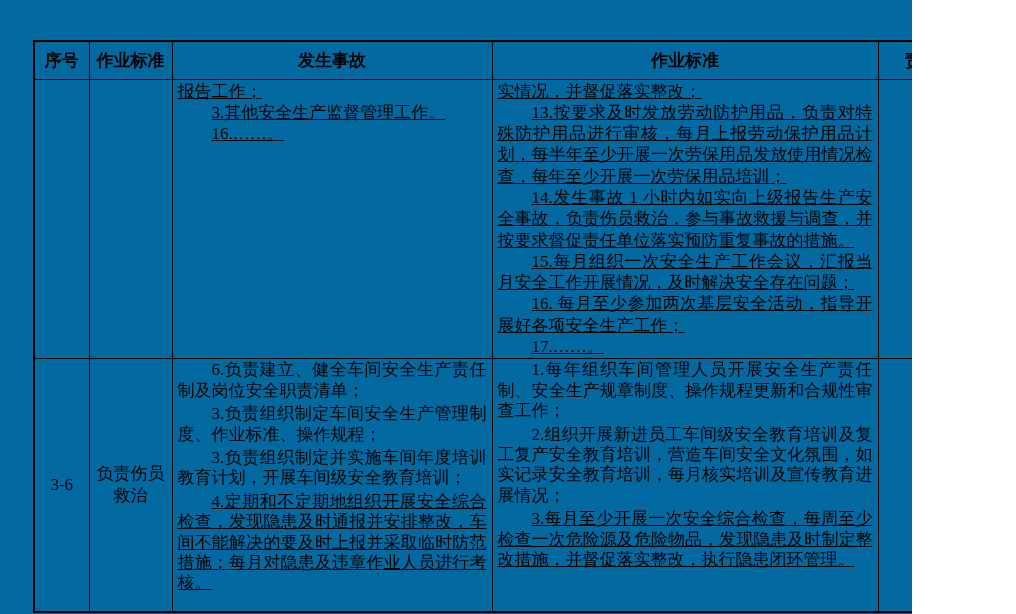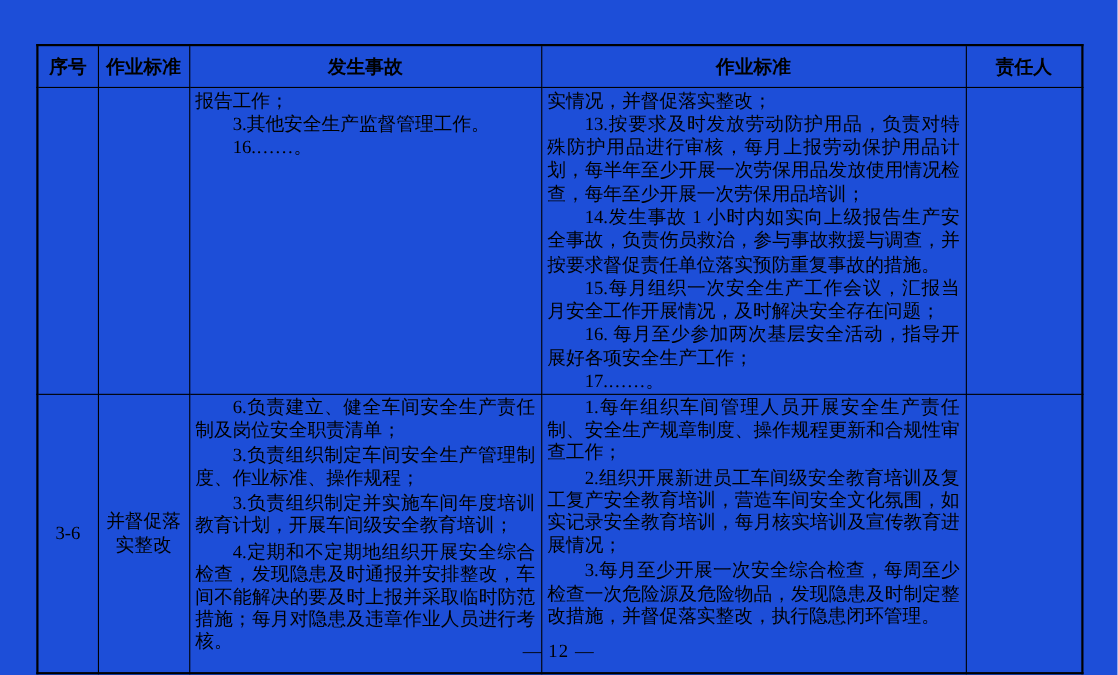--- a/index.html
+++ b/index.html
@@ -4,42 +4,42 @@
 <style>
   html, body {
     margin: 0;
     padding: 0;
     background: #ffffff;
     font-family: "Liberation Serif", "DejaVu Serif", serif;
     color: #000000;
   }
   .page {
     position: relative;
-    width: 1016px;
+    width: 912px;
     height: 614px;
-    background: #1d4ed8;
+    background: #0369a1;
     overflow: hidden;
   }
   table.doc-table {
     position: absolute;
     left: 33px;
     top: 40px;
     border-collapse: collapse;
     table-layout: fixed;
     width: 950px;
     border: 2px solid #000000;
   }
   .doc-table th, .doc-table td {
     border: 1px solid #000000;
     padding: 1px 5px;
     vertical-align: top;
     overflow: hidden;
   }
   .doc-table tr.header-row { height: 38px; }
-  .doc-table tr.body-row-1 { height: 277px; }
+  .doc-table tr.body-row-1 { height: 277px; text-decoration: underline; }
   .doc-table tr.body-row-2 { height: 213px; }
   .doc-table th {
     font-weight: bold;
     font-size: 17px;
     text-align: center;
     vertical-align: middle;
     padding: 2px 2px;
   }
   td.center-cell {
     text-align: center;
@@ -53,21 +53,21 @@
     line-height: 21.3px;
     text-align: justify;
     text-indent: 2em;
     word-break: break-all;
   }
   .para.no-indent { text-indent: 0; }
   tr.body-row-2 .para {
     line-height: 20.4px;
     margin-bottom: 3px;
   }
-  tr.body-row-2 .para:last-child { margin-bottom: 16px; }
+  tr.body-row-2 .para:last-child { margin-bottom: 16px; text-decoration: underline; }
   .footer {
     position: absolute;
     left: 0;
     top: 582px;
     width: 1016px;
     text-align: center;
     font-size: 17px;
     letter-spacing: 1px;
   }
 </style>
@@ -108,32 +108,31 @@
         <p class="para">14.发生事故 1 小时内如实向上级报告生产安全事故，负责伤员救治，参与事故救援与调查，并按要求督促责任单位落实预防重复事故的措施。</p>
         <p class="para">15.每月组织一次安全生产工作会议，汇报当月安全工作开展情况，及时解决安全存在问题；</p>
         <p class="para">16. 每月至少参加两次基层安全活动，指导开展好各项安全生产工作；</p>
         <p class="para">17.……。</p>
       </td>
       <td class="center-cell"></td>
     </tr>
 
     <tr class="body-row-2">
       <td class="center-cell">3-6</td>
-      <td class="center-cell">并督促落实整改</td>
+      <td class="center-cell">负责伤员救治</td>
       <td>
         <p class="para">6.负责建立、健全车间安全生产责任制及岗位安全职责清单；</p>
         <p class="para">3.负责组织制定车间安全生产管理制度、作业标准、操作规程；</p>
         <p class="para">3.负责组织制定并实施车间年度培训教育计划，开展车间级安全教育培训；</p>
         <p class="para">4.定期和不定期地组织开展安全综合检查，发现隐患及时通报并安排整改，车间不能解决的要及时上报并采取临时防范措施；每月对隐患及违章作业人员进行考核。</p>
       </td>
       <td>
         <p class="para">1.每年组织车间管理人员开展安全生产责任制、安全生产规章制度、操作规程更新和合规性审查工作；</p>
         <p class="para">2.组织开展新进员工车间级安全教育培训及复工复产安全教育培训，营造车间安全文化氛围，如实记录安全教育培训，每月核实培训及宣传教育进展情况；</p>
         <p class="para">3.每月至少开展一次安全综合检查，每周至少检查一次危险源及危险物品，发现隐患及时制定整改措施，并督促落实整改，执行隐患闭环管理。</p>
       </td>
       <td class="center-cell"></td>
     </tr>
   </tbody>
     </table>
 
-  <div class="footer">— 12 —</div>
 
 </div>
 
 </body></html>

